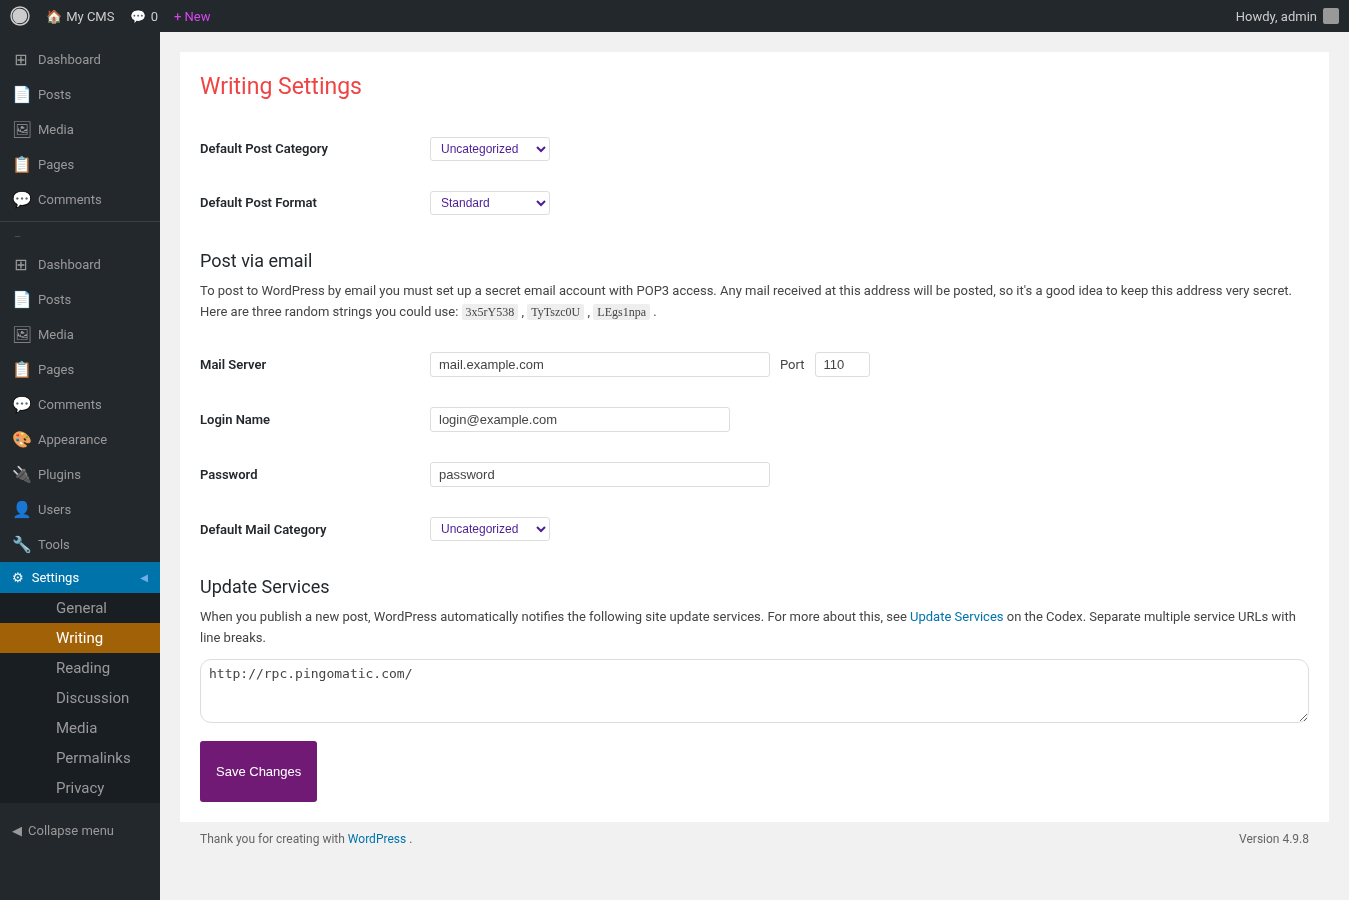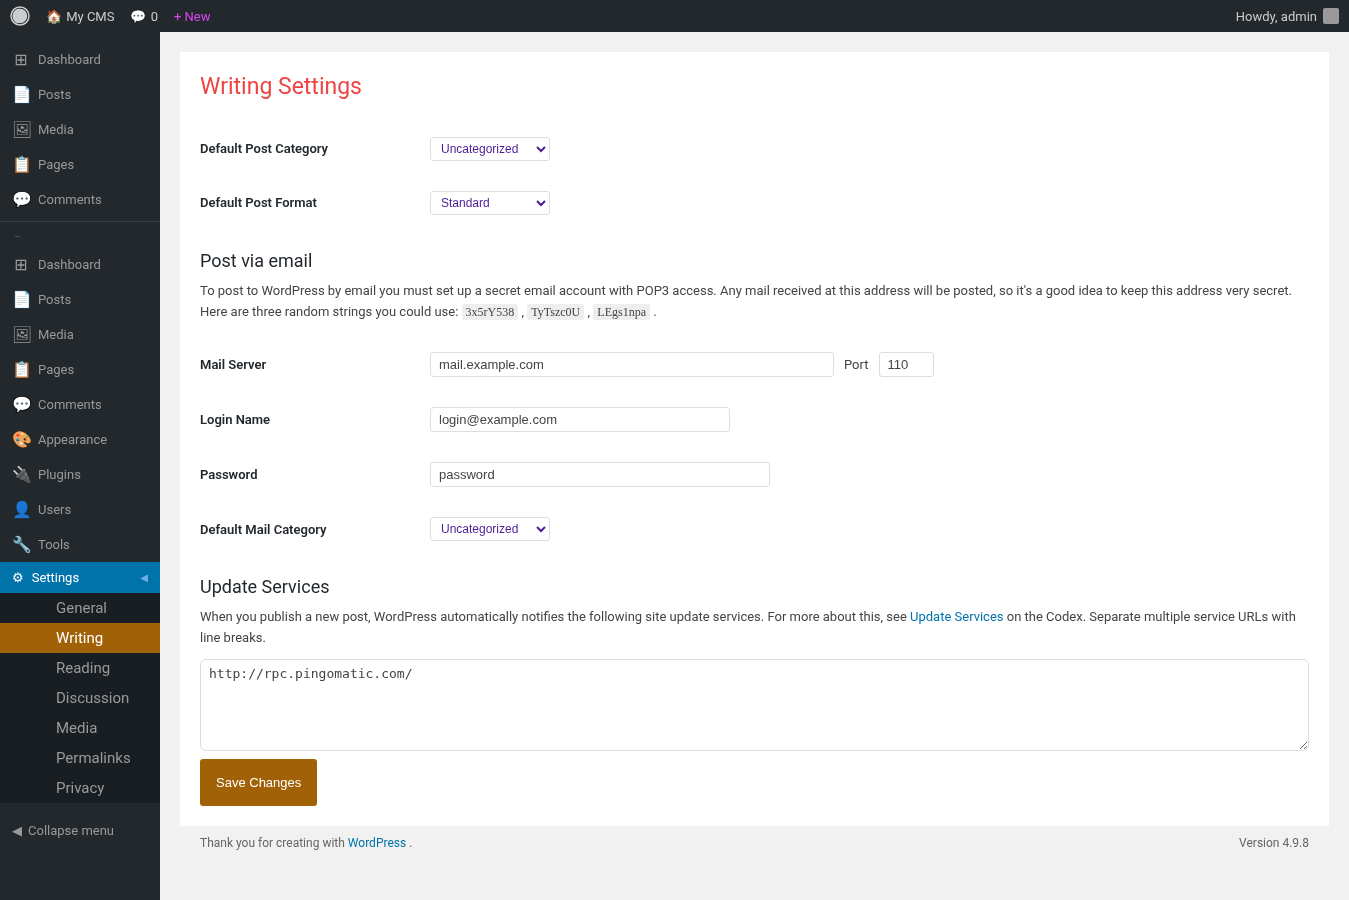--- a/index.html
+++ b/index.html
@@ -162,21 +162,21 @@
       padding: 3px 6px;
       font-size: 12px;
       color: #4c1d95;
       background: #fff;
       border-radius: 3px;
       min-width: 120px;
     }
     .mail-server-row {
       display: flex; align-items: center; gap: 10px;
     }
-    .mail-server-input { width: 404px; }
+    .mail-server-input { width: 340px; }
     .port-label { font-size: 13px; color: #444; }
     .port-input { width: 55px; }
     .login-input { width: 300px; }
     .password-input { width: 340px; }
 
     
     .desc-text {
       font-size: 13px;
       color: #444;
       line-height: 1.6;
@@ -194,40 +194,40 @@
     .update-services-desc {
       font-size: 13px;
       color: #444;
       line-height: 1.6;
       margin-bottom: 10px;
     }
     .update-services-desc a { color: #0073aa; text-decoration: none; }
     .update-services-textarea {
       width: 100%;
       max-width: 1130px;
-      height: 92px;
+      height: 64px;
       border: 1px solid #ddd;
       padding: 6px 8px;
       font-size: 13px;
       color: #444;
       font-family: monospace;
       resize: vertical;
-      border-radius: 6px;
+      border-radius: 11px;
     }
 
     
     .submit-button {
-      background: #a16207;
+      background: #701a75;
       color: #fff;
       border: none;
-      padding: 16px 16px;
+      padding: 23px 16px;
       font-size: 13px;
       border-radius: 3px;
       cursor: pointer;
-      margin-top: 5px;
+      margin-top: 15px;
     }
 
     
     #wpfooter {
       display: flex;
       justify-content: space-between;
       padding: 10px 20px;
       font-size: 12px;
       color: #666;
     }

